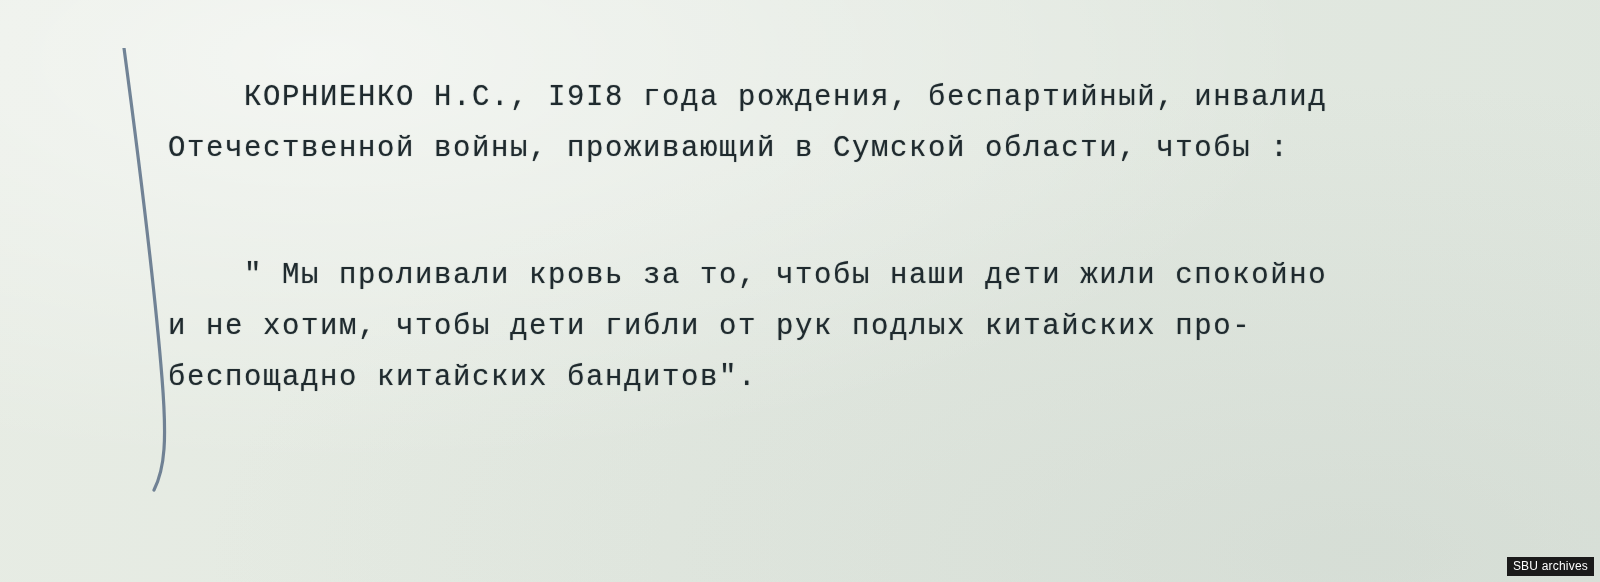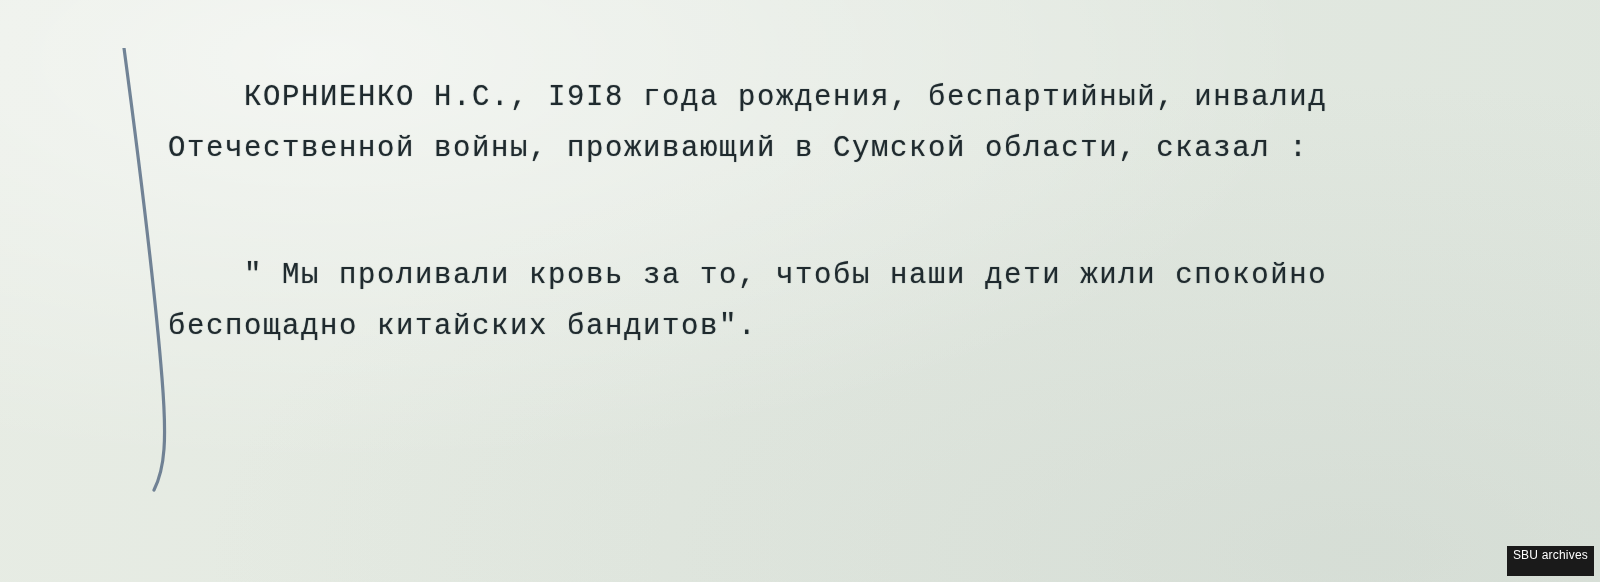--- a/index.html
+++ b/index.html
@@ -56,46 +56,47 @@
   }
   .watermark {
     position: absolute;
     right: 6px;
     bottom: 6px;
     background: #1a1a1a;
     color: #ffffff;
     font-family: "Liberation Sans", sans-serif;
     font-size: 12px;
     line-height: 14px;
-    padding: 2px 6px 14px 6px;
+    padding: 2px 6px 3px 6px;
     letter-spacing: 0.2px;
   }
 </style>
 </head>
 <body>
 
 <div class="page">
 
   <div class="paper-grain"></div>
 
   <svg class="margin-line" viewBox="0 0 90 450" preserveAspectRatio="none">
     <path d="M14 0 C 30 120, 44 230, 52 330 C 57 392, 55 420, 44 442" fill="none" stroke="#5b6f86" stroke-width="3.2" stroke-linecap="round" opacity="0.85"></path>
   </svg>
 
   <div class="typed-block">
 
     <div class="paragraph">
       <div class="line">    КОРНИЕНКО Н.С., I9I8 года рождения, беспартийный, инвалид</div>
-      <div class="line">Отечественной войны, проживающий в Сумской области, сказал :</div>
+      <div class="line">Отечественной войны, проживающий в Сумской области, чтобы :</div>
     </div>
 
     <div class="para-gap"></div>
 
     <div class="paragraph">
       <div class="line">    " Мы проливали кровь за то, чтобы наши дети жили спокойно</div>
+      <div class="line">и не хотим, чтобы дети гибли от рук подлых китайских про-</div>
       <div class="line">беспощадно китайских бандитов".</div>
     </div>
 
   </div>
 
   <div class="watermark">SBU archives</div>
 
 </div>
 
 </body></html>

